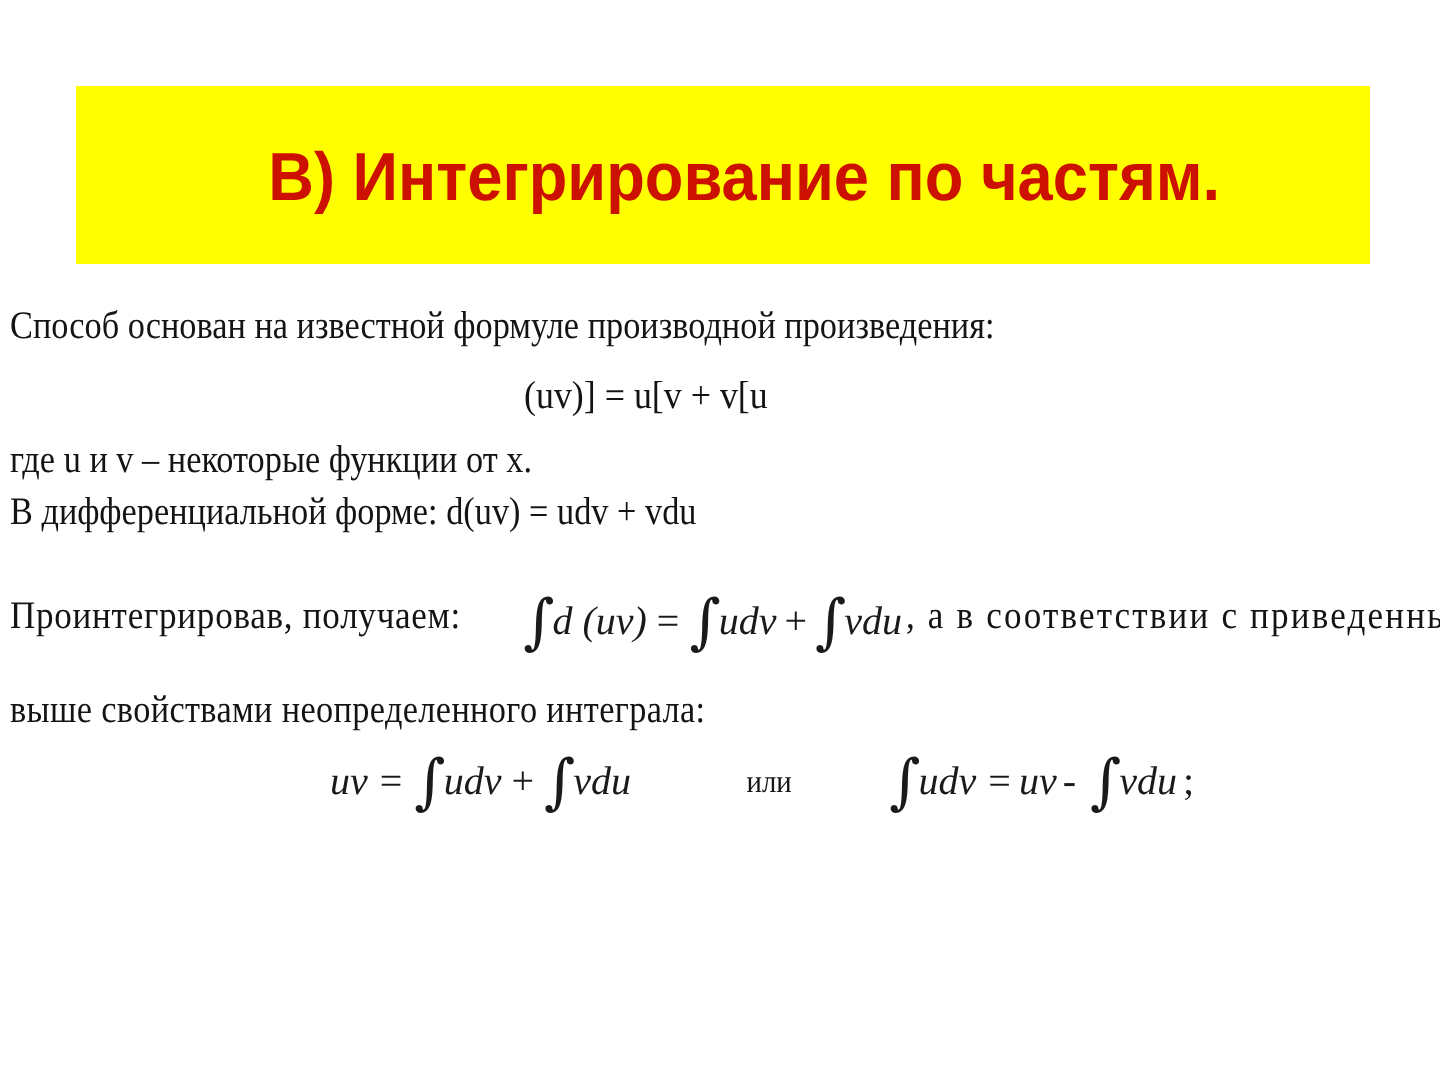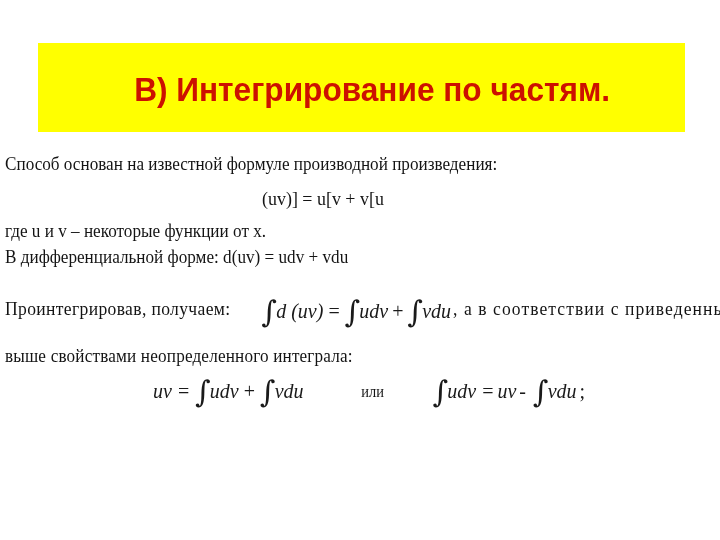--- a/index.html
+++ b/index.html
@@ -138,21 +138,21 @@
   }
   #line-props {
     left: 5px;
     top: 326px;
     letter-spacing: 0.2px;
   }
 
   
   #formula-row {
     position: absolute;
-    left: 153px;
+    left: 165px;
     top: 360px;
     width: 520px;
     white-space: nowrap;
   }
   #formula-row .slot {
     display: inline-block;
     vertical-align: middle;
   }
   #formula-uv { margin-right: 0px; }
   #word-or {

